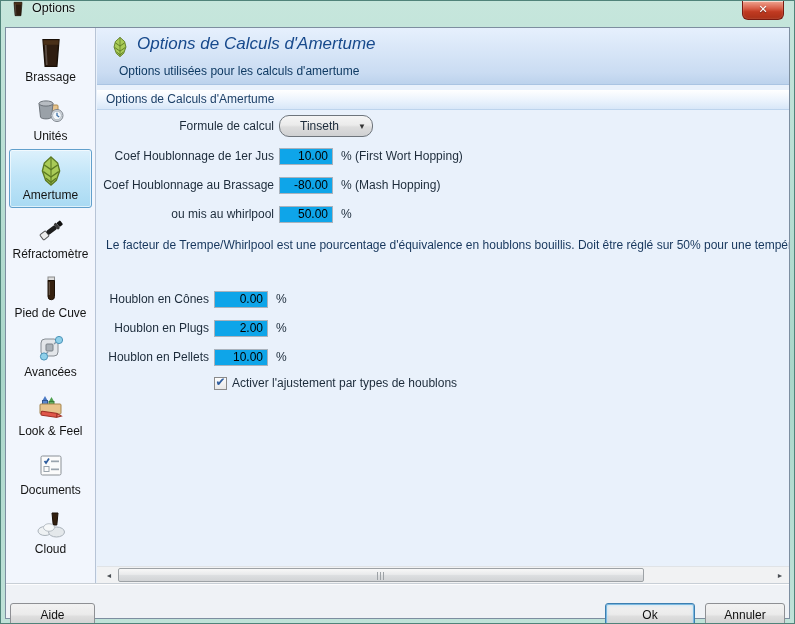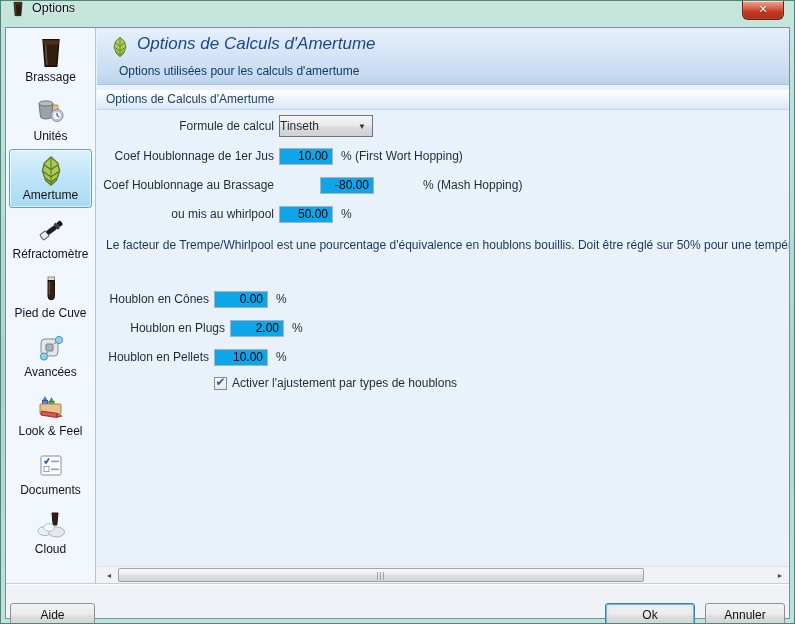--- a/index.html
+++ b/index.html
@@ -24,21 +24,21 @@
   .page-title{ position:absolute; left:40px; top:6px; font-size:17px; font-style:italic; color:#17498c; }
   .page-subtitle{ position:absolute; left:22px; top:36px; font-size:12px; color:#0f3a63; }
   .content{ position:absolute; left:0; right:0; top:58px; bottom:17px; overflow:hidden; }
   .band{ position:absolute; left:0; right:0; height:20px; line-height:19px; padding-left:9px; color:#1d4068; background:linear-gradient(180deg,#ffffff,#ebf3fd 55%,#d8e7f8); border-bottom:1px solid #bdd4ed; }
   .frow{ position:absolute; height:22px; display:flex; align-items:center; }
   .flabel{ text-align:right; color:#1c2b3a; }
   .w1 .flabel{ width:177px; }
   .w2 .flabel{ width:112px; }
   .num-input{ width:54px; height:17px; margin-left:5px; border:1px solid #a9b2bc; background:#0ea5e9; text-align:right; padding-right:4px; font:12px "Liberation Sans","DejaVu Sans",sans-serif; color:#000; }
   .suffix{ margin-left:8px; color:#1c2b3a; }
-  .combo{ width:94px; height:22px; margin-left:5px; border:1px solid #6e757c; border-radius:0; background:linear-gradient(180deg,#f5f5f5,#ebebeb 45%,#dddddd 55%,#cfd0d2); position:relative; display:flex; align-items:center; padding-left:0; cursor:pointer; }
+  .combo{ width:94px; height:22px; margin-left:5px; border:1px solid #6e757c; border-radius:10px; background:linear-gradient(180deg,#f5f5f5,#ebebeb 45%,#dddddd 55%,#cfd0d2); position:relative; display:flex; align-items:center; padding-left:20px; cursor:pointer; }
   .combo .arrow{ position:absolute; right:6px; top:6px; font-size:8px; color:#333; }
   .note{ position:absolute; left:9px; right:0; top:152px; white-space:nowrap; overflow:hidden; color:#16365c; }
   .cbrow{ position:absolute; left:117px; top:290px; display:flex; align-items:center; gap:5px; }
   .checkbox{ width:13px; height:13px; border:1px solid #8a8a8a; background:linear-gradient(180deg,#fdfdfd,#e7e7e7); display:flex; align-items:center; justify-content:center; cursor:pointer; }
   .checkbox .check{ display:none; color:#2d5c9e; font-size:12px; line-height:10px; margin-top:-2px; }
   .checkbox.checked .check{ display:block; }
   
   .hscroll{ position:absolute; left:0; right:0; bottom:0; height:17px; background:#f1f2f3; border-top:1px solid #e0e3e6; }
   .sbtn{ position:absolute; top:0; width:16px; height:16px; display:flex; align-items:center; justify-content:center; font-size:7px; color:#4a4f54; cursor:pointer; }
   .sbtn.left{ left:4px; } .sbtn.right{ right:1px; }
@@ -194,42 +194,42 @@
               <span class="arrow">▼</span>
             </div>
           </div>
 
           <div class="frow w1" style="top:59px; left:0;">
             <span class="flabel">Coef Houblonnage de 1er Jus</span>
             <input class="num-input" value="10.00" style="">
             <span class="suffix">% (First Wort Hopping)</span>
           </div>
 
-          <div class="frow w1" style="top:88px; left:0;gap:41px;">
+          <div class="frow w1" style="top:88px; left:0;">
             <span class="flabel">Coef Houblonnage au Brassage</span>
             <input class="num-input" value="-80.00" style="">
             <span class="suffix">% (Mash Hopping)</span>
           </div>
 
           <div class="frow w1" style="top:117px; left:0;">
             <span class="flabel">ou mis au whirlpool</span>
             <input class="num-input" value="50.00" style="">
             <span class="suffix">%</span>
           </div>
 
           <div class="note">Le facteur de Trempe/Whirlpool est une pourcentage d'équivalence en houblons bouillis. Doit être réglé sur 50% pour une températ</div>
 
 
           <div class="frow w2" style="top:202px; left:0;">
             <span class="flabel">Houblon en Cônes</span>
             <input class="num-input" value="0.00" style="">
             <span class="suffix">%</span>
           </div>
 
-          <div class="frow w2" style="top:231px; left:0;padding-left:16px;">
+          <div class="frow w2" style="top:231px; left:0;">
             <span class="flabel">Houblon en Plugs</span>
             <input class="num-input" value="2.00" style="">
             <span class="suffix">%</span>
           </div>
 
           <div class="frow w2" style="top:260px; left:0;">
             <span class="flabel">Houblon en Pellets</span>
             <input class="num-input" value="10.00" style="">
             <span class="suffix">%</span>
           </div>

